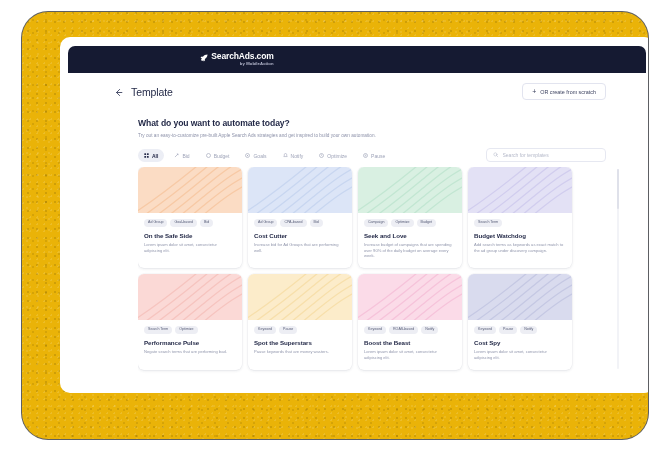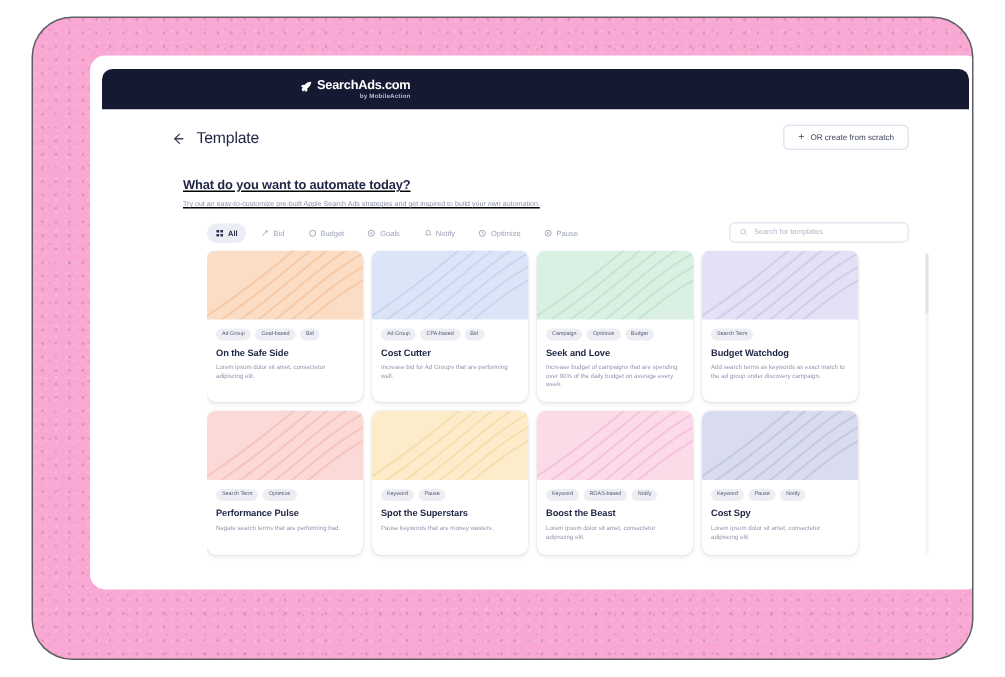--- a/index.html
+++ b/index.html
@@ -13,21 +13,21 @@
   }
 
   
   #device-frame {
     position: absolute;
     left: 22px;
     top: 12px;
     width: 626px;
     height: 427px;
     border-radius: 26px;
-    background: #f9a8d4;
+    background: #eab308;
     box-shadow: 0 0 0 1px #5d5f63;
     overflow: hidden;
   }
   #bezel-noise {
     position: absolute;
     inset: 0;
     border-radius: 26px;
     background-image:
       radial-gradient(circle at 20% 30%, rgba(255,255,255,.16) 0 1px, transparent 1px),
       radial-gradient(circle at 70% 10%, rgba(0,0,0,.14) 0 1px, transparent 1px),
@@ -139,21 +139,21 @@
     gap: 4px;
     font-size: 5.4px;
     color: #3d4360;
     white-space: nowrap;
   }
   #scratch-plus { font-size: 7px; color: #3d4360; line-height: 1; }
 
   
   #headings {
     position: absolute;
-    left: 54px; top: 45px; text-decoration: underline;
+    left: 70px; top: 45px;
   }
   #headline {
     font-size: 8.6px;
     font-weight: bold;
     color: #1f2544;
     letter-spacing: -.1px;
   }
   #subhead {
     margin-top: 5px;
     font-size: 4.7px;

